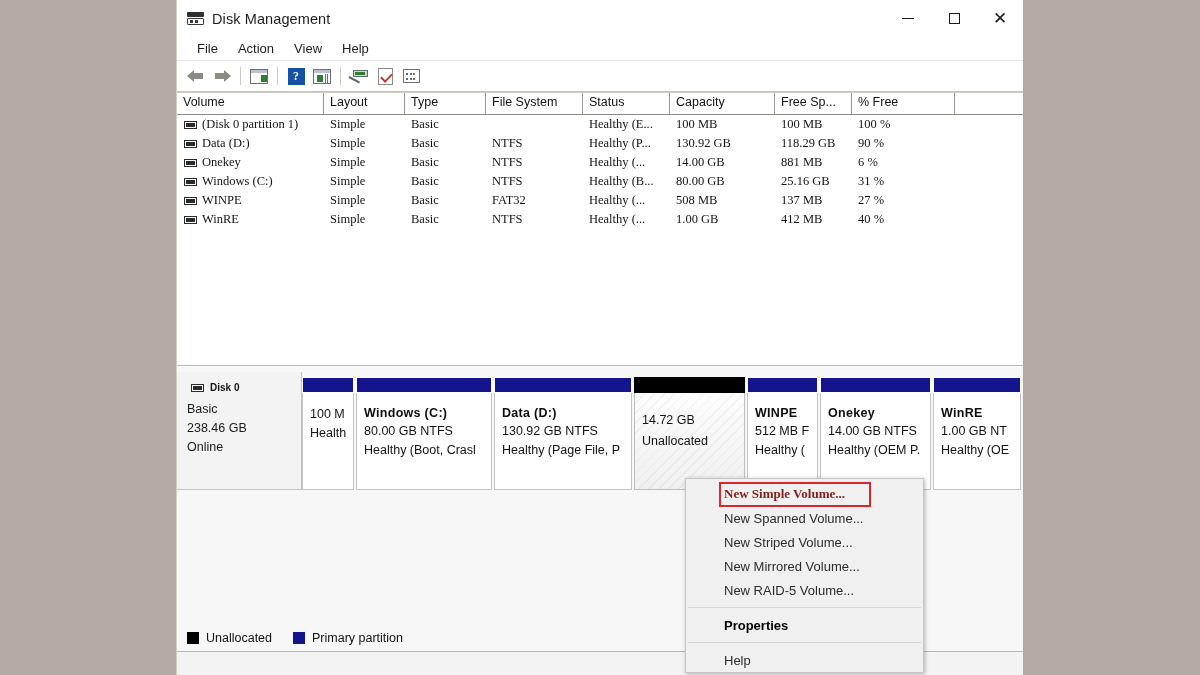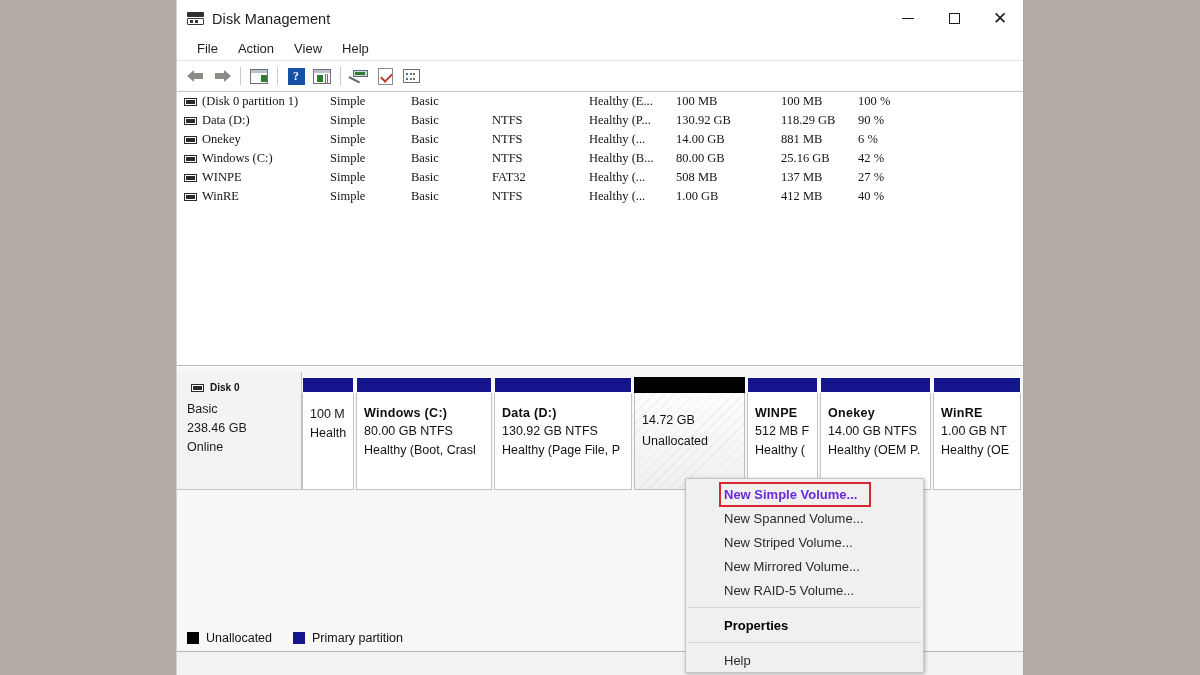--- a/index.html
+++ b/index.html
@@ -509,22 +509,23 @@
     height: 24px;
     display: flex;
     align-items: center;
     padding-left: 38px;
     font-size: 13px;
     color: #2b2b2b;
     white-space: nowrap;
     box-sizing: border-box;
   }
   .ctx-item.strong {
-    color: #6d28d9;
+    color: #7f1d1d;
     font-weight: bold;
+    font-family: Liberation Serif, serif;
   }
   .ctx-item.bolditem {
     font-weight: bold;
     color: #000000;
   }
   .ctx-sep {
     height: 1px;
     background: #d5d5d5;
     margin: 5px 2px 5px 2px;
   }
@@ -611,20 +612,31 @@
       <span class="tb-check"></span>
     </div>
     <div class="tb-btn">
       <span class="tb-list">
           <i></i>
         </span>
     </div>
   </div>
 
   <div id="listpane">
+    <div id="list-header">
+      <div class="hcell" style="width:147px">Volume</div>
+      <div class="hcell" style="width:81px">Layout</div>
+      <div class="hcell" style="width:81px">Type</div>
+      <div class="hcell" style="width:97px">File System</div>
+      <div class="hcell" style="width:87px">Status</div>
+      <div class="hcell" style="width:105px">Capacity</div>
+      <div class="hcell" style="width:77px">Free Sp...</div>
+      <div class="hcell" style="width:103px">% Free</div>
+      <div class="hcell" style="width:68px;border-right:none"></div>
+    </div>
     <div id="list-body">
 
       <div class="vrow">
         <div class="cell vol" style="width:147px">
           <span class="vol-icon"></span>
           <span>(Disk 0 partition 1)</span>
         </div>
         <div class="cell" style="width:81px">Simple</div>
         <div class="cell" style="width:81px">Basic</div>
         <div class="cell" style="width:97px"></div>
@@ -666,21 +678,21 @@
         <div class="cell vol" style="width:147px">
           <span class="vol-icon"></span>
           <span>Windows (C:)</span>
         </div>
         <div class="cell" style="width:81px">Simple</div>
         <div class="cell" style="width:81px">Basic</div>
         <div class="cell" style="width:97px">NTFS</div>
         <div class="cell" style="width:87px">Healthy (B...</div>
         <div class="cell" style="width:105px">80.00 GB</div>
         <div class="cell" style="width:77px">25.16 GB</div>
-        <div class="cell" style="width:103px">42 %</div>
+        <div class="cell" style="width:103px">31 %</div>
       </div>
 
       <div class="vrow">
         <div class="cell vol" style="width:147px">
           <span class="vol-icon"></span>
           <span>WINPE</span>
         </div>
         <div class="cell" style="width:81px">Simple</div>
         <div class="cell" style="width:81px">Basic</div>
         <div class="cell" style="width:97px">FAT32</div>

